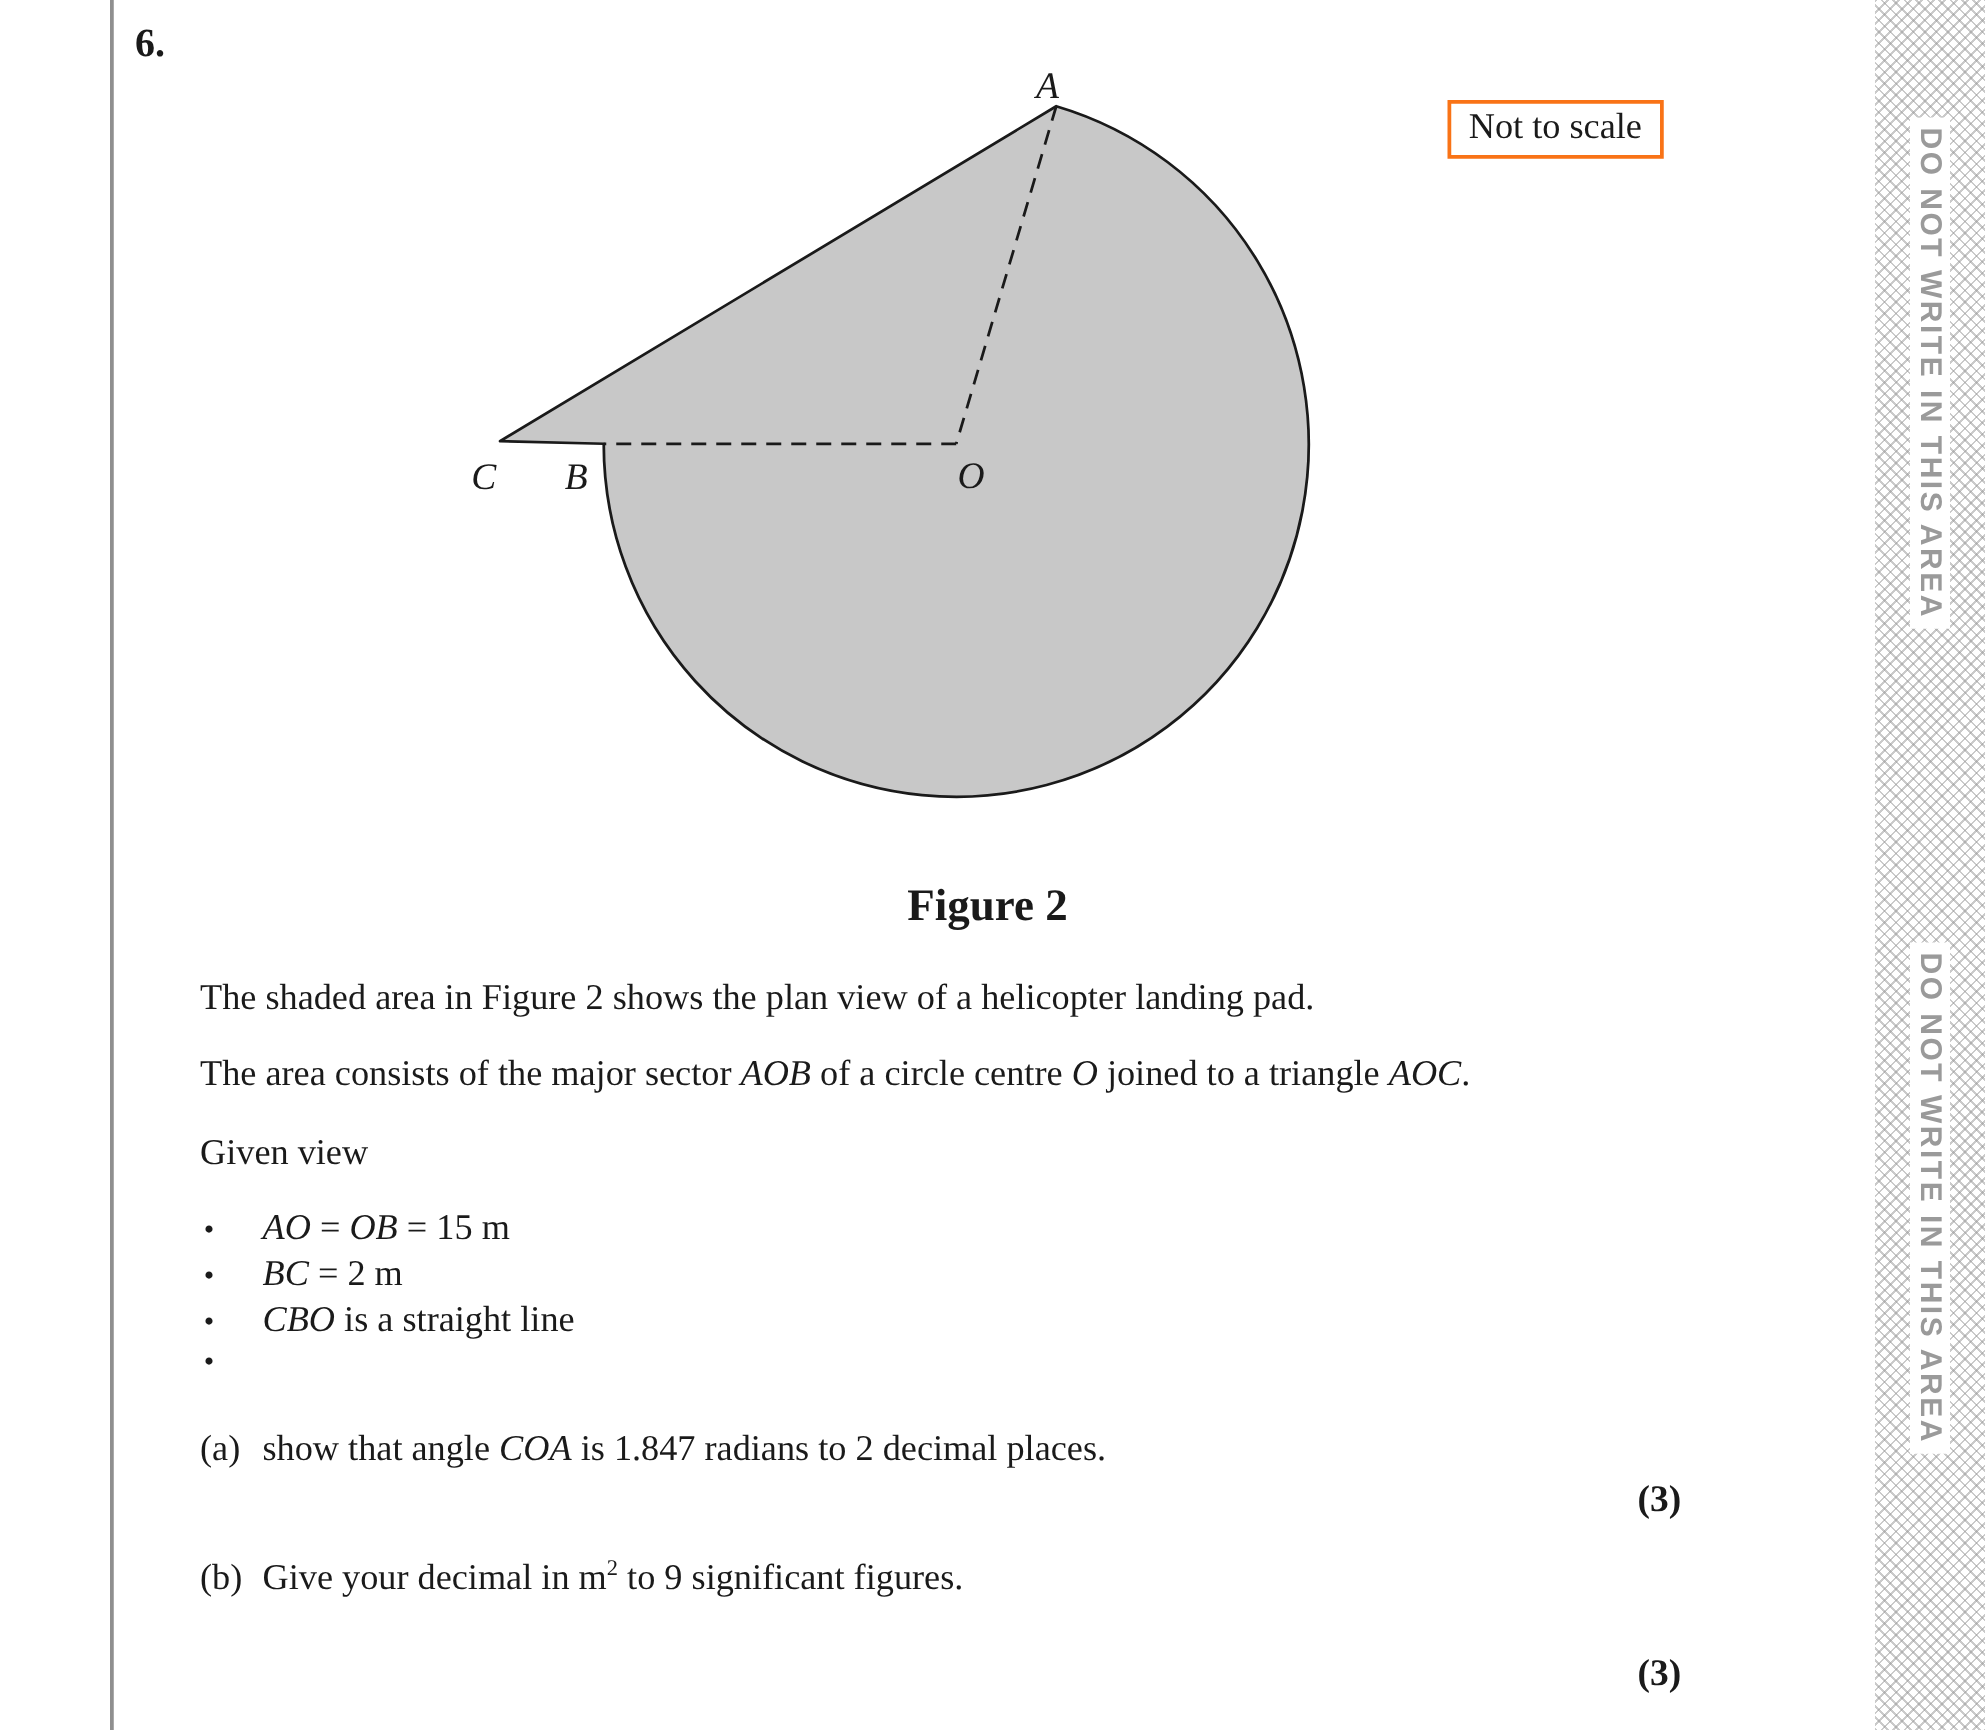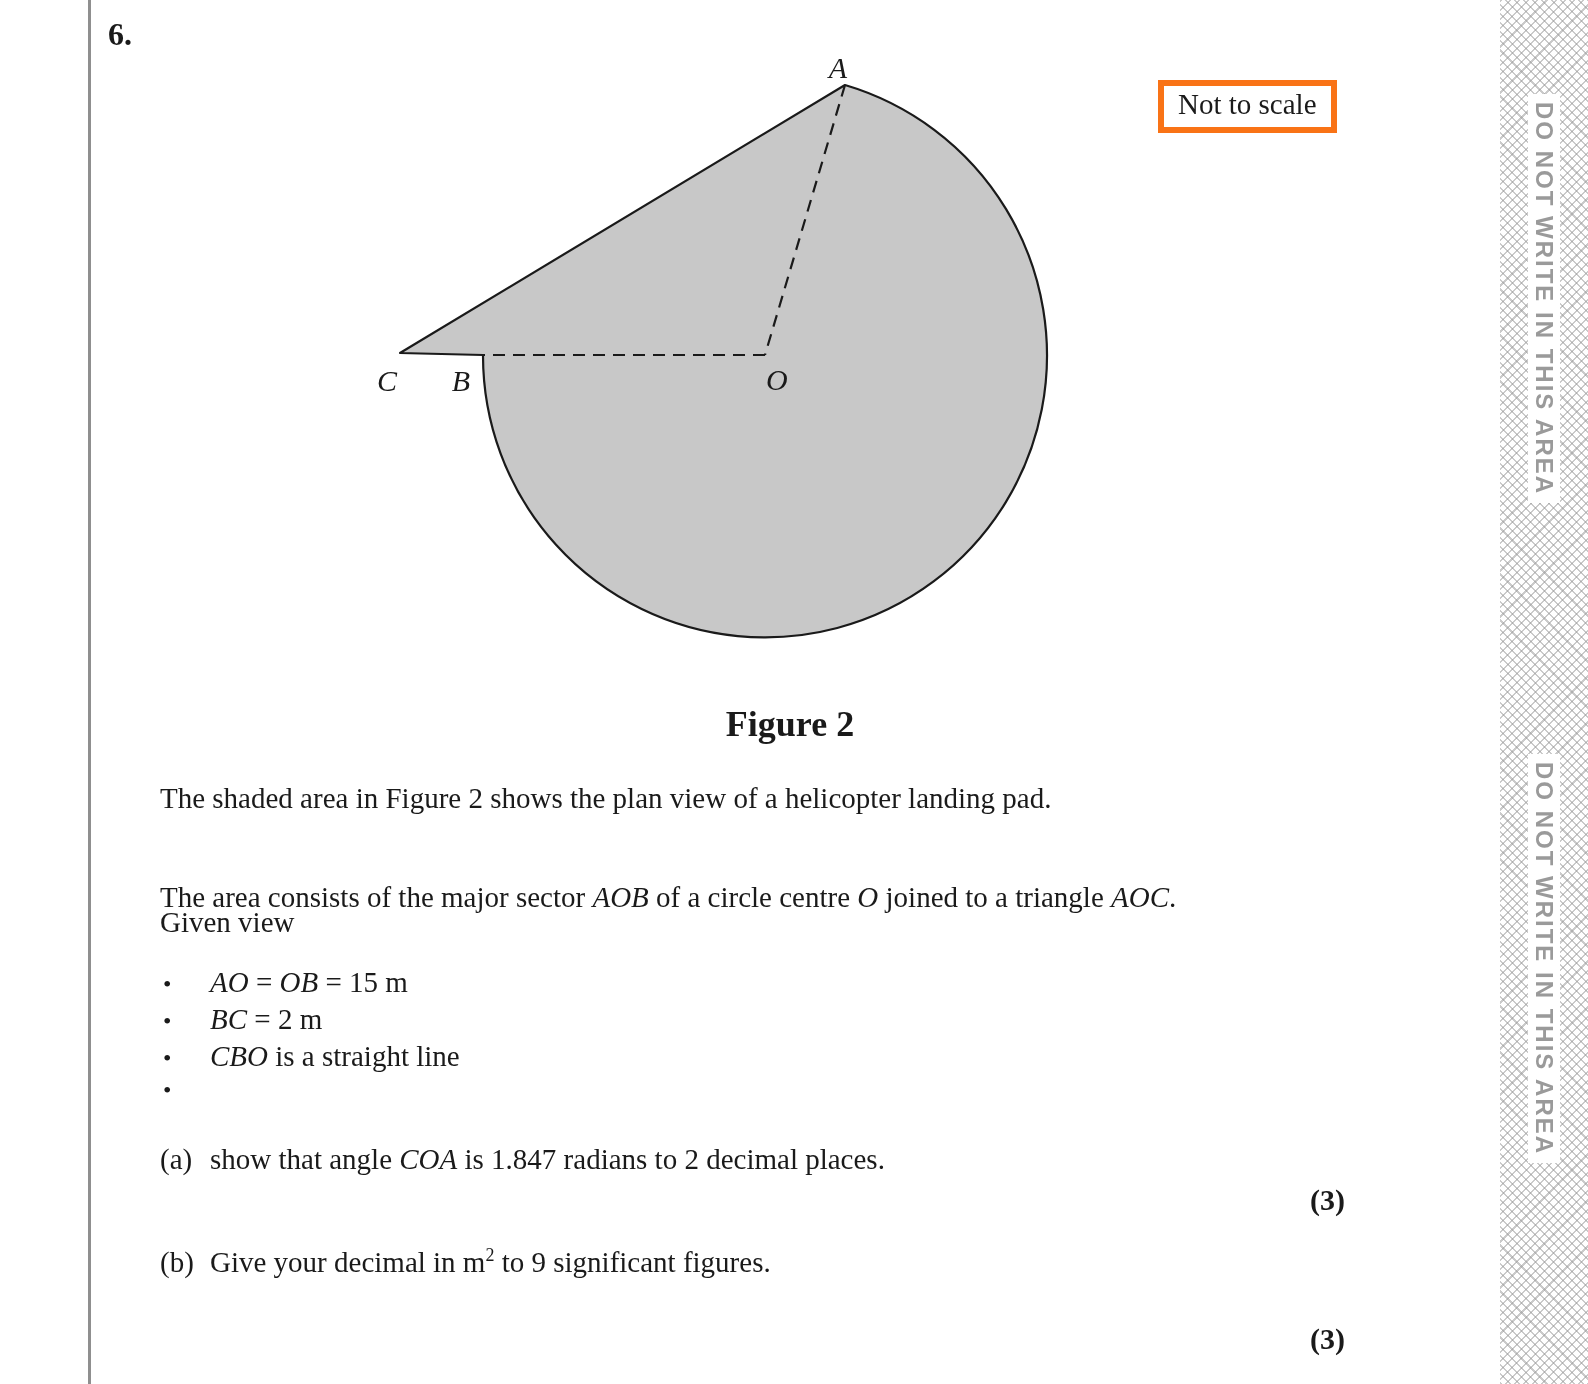--- a/index.html
+++ b/index.html
@@ -11,30 +11,30 @@
     color:#1a1a1a;
     overflow:hidden;
   }
   .left-rule { position:absolute; left:88px; top:0; width:3px; height:100%; background:#8f8f8f; }
   .qnum { position:absolute; left:108px; top:16px; font-size:32px; font-weight:bold; }
 
   .figure-wrap { position:absolute; left:330px; top:40px; width:760px; height:640px; }
 
   .nts {
     position:absolute; left:1158px; top:80px;
-    border:6px solid #f97316; font-size:29px; padding:2px 14px 6px 14px;
+    border:3px solid #f97316; font-size:29px; padding:2px 14px 6px 14px;
     background:#fff;
   }
 
   .caption { position:absolute; left:90px; top:703px; width:1400px; text-align:center;
              font-size:36px; font-weight:bold; }
 
   .para { position:absolute; left:160px; font-size:29px; }
   .p1 { top:782px;text-align:right; }
-  .p2 { top:881px; }
+  .p2 { top:843px; }
   .given { top:906px; }
 
   .bullets { position:absolute; left:163px; top:966px; font-size:29px; }
   .bullet { display:flex; height:37px; align-items:baseline; }
   .bullet .dot { width:47px; font-size:24px; }
 
   .part { position:absolute; left:160px; font-size:29px; display:flex; }
   .part .plabel { width:50px; flex:none; }
   .pa { top:1143px; }
   .pb { top:1243px; line-height:38px; }

